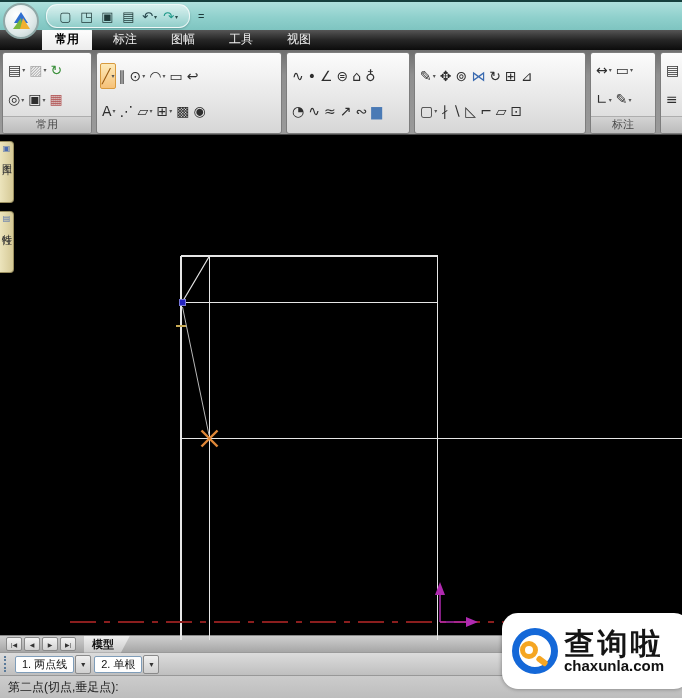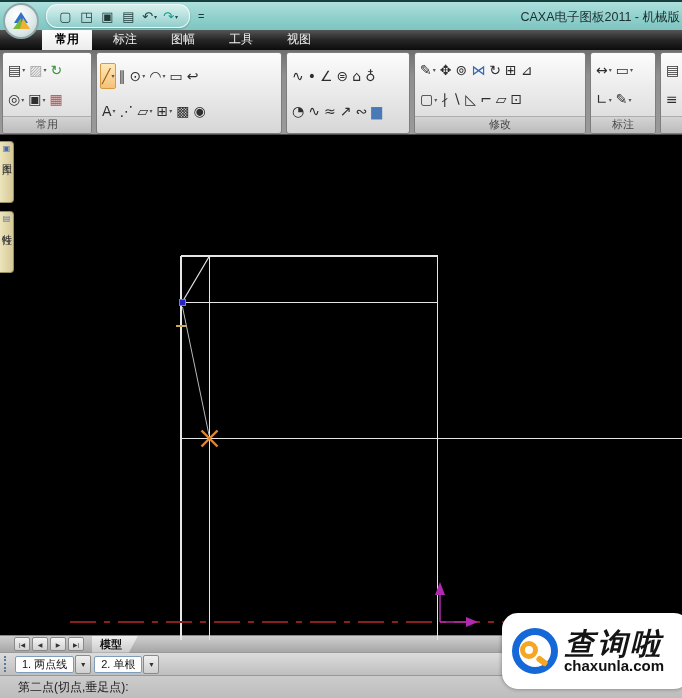--- a/index.html
+++ b/index.html
@@ -63,45 +63,45 @@
     border-radius:16px;z-index:40;display:flex;align-items:center;padding:0 6px 0 10px;
     box-sizing:border-box;box-shadow:0 0 4px rgba(0,0,0,.4);}
   #wm-logo{width:46px;height:46px;position:relative;flex:0 0 auto;}
   #wm-ring{position:absolute;inset:0;border:7px solid #1468d8;border-radius:50%;box-sizing:border-box;}
   #wm-lens{position:absolute;left:8px;top:13px;width:18px;height:18px;border:5px solid #f5a623;
     border-radius:50%;box-sizing:border-box;background:#fff;}
   #wm-handle{position:absolute;left:24px;top:30px;width:12px;height:6px;background:#f5a623;
     transform:rotate(38deg);border-radius:2px;}
   #wm-text{margin-left:6px;display:flex;flex-direction:column;align-items:center;}
   #wm-title{font-family:"Liberation Serif","DejaVu Serif",serif;font-size:30px;font-weight:bold;
-    color:#141414;letter-spacing:3px;line-height:1.05;font-style:italic;}
+    color:#141414;letter-spacing:3px;line-height:1.05;}
   #wm-domain{font-size:15px;font-weight:bold;color:#111;margin-top:-2px;}
 
   
   #sheetbar{height:16px;background:linear-gradient(180deg,#cfcfcf,#a6a6a6);display:flex;
-    align-items:center;padding-left:14px;flex:0 0 auto;border-top:1px solid #888;}
+    align-items:center;padding-left:6px;flex:0 0 auto;border-top:1px solid #888;}
   .navbtn{height:12px;min-width:14px;margin-right:2px;background:linear-gradient(180deg,#f4f4f4,#d2d2d2);
     border:1px solid #8a8a8a;border-radius:2px;font-size:6px;color:#333;display:flex;
     align-items:center;justify-content:center;}
   #model-tab{margin-left:6px;background:linear-gradient(180deg,#efefef,#cacaca);
     clip-path:polygon(0 0,100% 0,calc(100% - 9px) 100%,0 100%);
     font-size:11px;font-weight:bold;color:#111;padding:1px 16px 1px 8px;}
   #optionsbar{height:22px;background:linear-gradient(180deg,#dcdcdc,#bfbfbf);display:flex;
     align-items:center;padding-left:2px;flex:0 0 auto;border-top:1px solid #9a9a9a;}
   #grip{width:5px;height:16px;border-left:2px dotted #5a7a9a;margin:0 4px 0 2px;}
   .combo{display:flex;align-items:center;margin-right:3px;}
   .combo-field{height:15px;background:#fff;border:1px solid #7f9db9;border-radius:2px;
     font-size:11px;color:#111;display:flex;align-items:center;padding:0 6px;}
   .combo-field .idx{margin-right:3px;}
   .combo-dd{height:17px;width:14px;margin-left:1px;background:linear-gradient(180deg,#f0f0f0,#cfcfcf);
     border:1px solid #8a8a8a;border-radius:2px;font-size:7px;color:#333;display:flex;
     align-items:center;justify-content:center;}
   #statusbar{height:22px;background:linear-gradient(180deg,#cccccc,#bdbdbd);border-top:1px solid #989898;
     display:flex;align-items:center;flex:0 0 auto;}
-  #prompt{font-size:12px;color:#1a1a1a;margin-left:18px;}
+  #prompt{font-size:12px;color:#1a1a1a;margin-left:8px;}
 </style>
 </head>
 <body>
 
 <div id="window">
 
   <div id="titlebar">
     <div id="app-logo">
       <svg width="24" height="24" viewBox="0 0 24 24">
         <path d="M12 3 L19 14 L5 14 Z" fill="#2f6fd0"></path>
@@ -125,21 +125,20 @@
         <div class="qbtn">
           <span style="color: rgb(36, 68, 74);">↶</span>
           <span class="dd">▾</span>
         </div>
         <div class="qbtn">
           <span style="color: rgb(31, 154, 138);">↷</span>
           <span class="dd">▾</span>
         </div>
       </div>
     <span id="qat-customize">=</span>
-    <span id="window-title">CAXA电子图板2011 - 机械版</span>
   </div>
 
   <div id="tabstrip">
       <div class="rtab active">常用</div>
       <div class="rtab">标注</div>
       <div class="rtab">图幅</div>
       <div class="rtab">工具</div>
       <div class="rtab">视图</div>
     </div>
 
@@ -313,21 +312,20 @@
               <span class="glyph">⌐</span>
             </div>
             <div class="icon-btn">
               <span class="glyph">▱</span>
             </div>
             <div class="icon-btn">
               <span class="glyph">⊡</span>
             </div>
           </div>
         </div>
-        <div class="glabel">修改</div>
       </div>
       <div class="rgroup" style="width: 66px;">
         <div class="rows">
           <div class="irow">
             <div class="icon-btn">
               <span class="glyph">↔</span>
               <span class="dd">▾</span>
             </div>
             <div class="icon-btn">
               <span class="glyph">▭</span>

